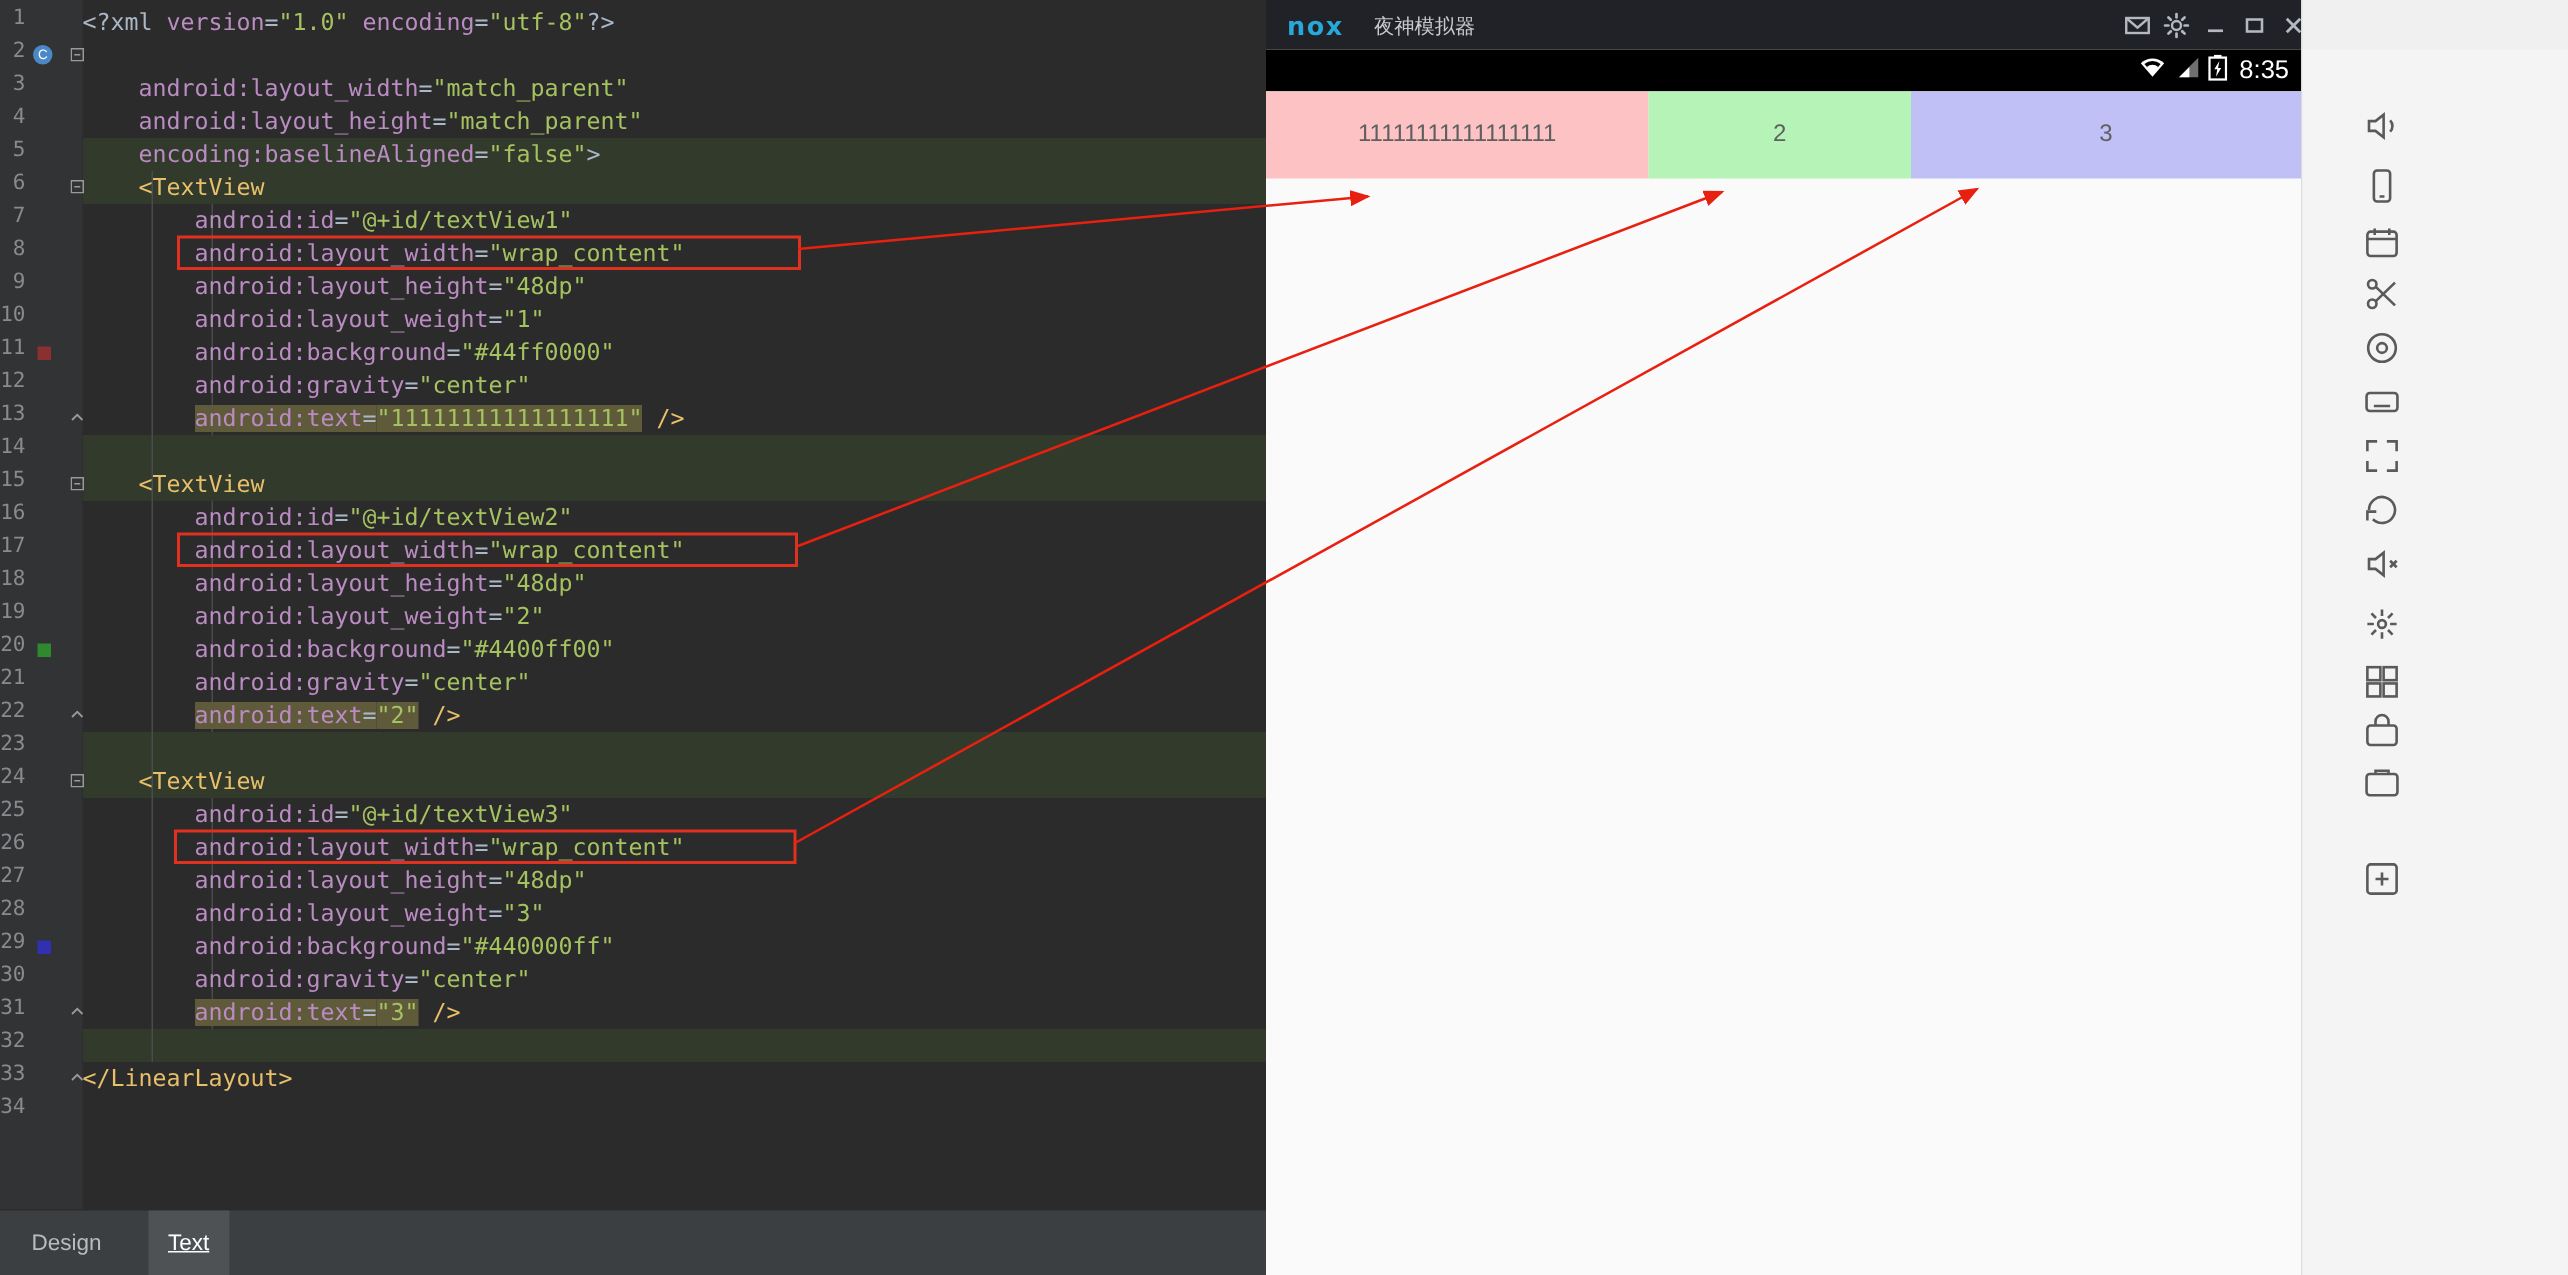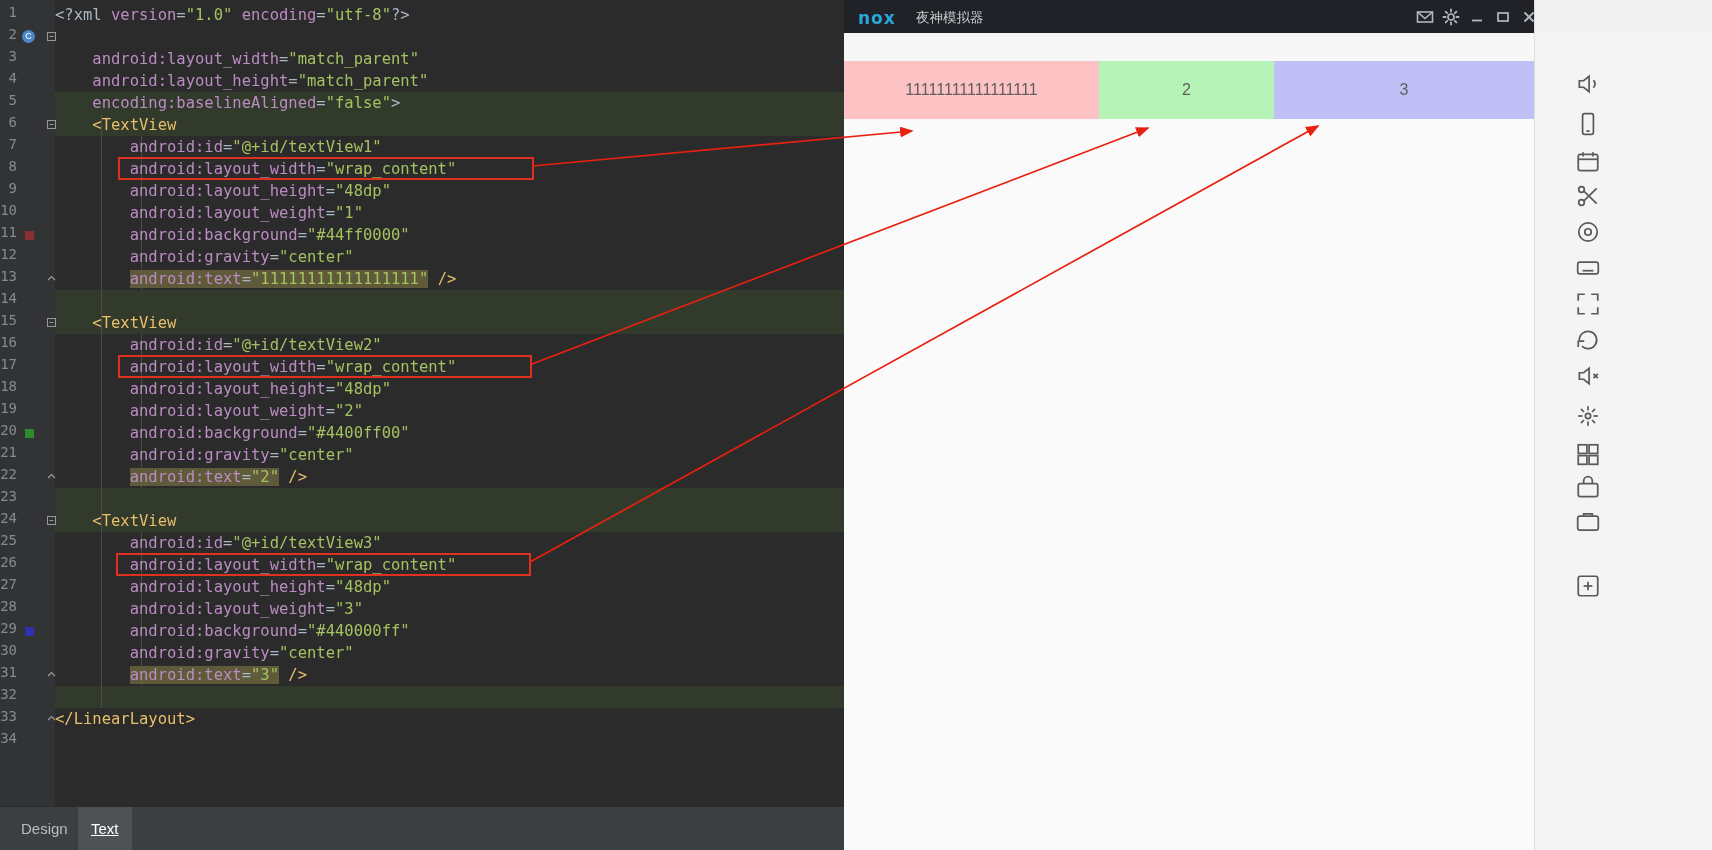--- a/index.html
+++ b/index.html
@@ -200,21 +200,21 @@
           </svg></div>
       </div>
     <div id="boxes">
         <div class="redbox" style="left: 118px; top: 157px; width: 416px; height: 23px;"></div>
         <div class="redbox" style="left: 118px; top: 355px; width: 414px; height: 23px;"></div>
         <div class="redbox" style="left: 116px; top: 553px; width: 415px; height: 23px;"></div>
       </div>
 
     <div id="tabbar">
         <div class="etab" style="left: 8px;">Design</div>
-        <div class="etab active" style="left: 78px; text-decoration: underline;">Text</div>
+        <div class="etab active" style="left: 99px; text-decoration: underline;">Text</div>
       </div>
   </div>
 
   <div id="nox">
 
     <div id="nox-title">
       <div id="nox-logo">nox</div>
       <div id="nox-name">夜神模拟器</div>
 
       <div class="winbtn" style="left:572px;">
@@ -249,20 +249,45 @@
           </svg>
       </div>
       <div class="winbtn" style="left:676px;">
         <svg width="18" height="18" viewBox="0 0 18 18">
             <line x1="4.5" y1="4.5" x2="13.5" y2="13.5" stroke="#b4b8c0" stroke-width="1.9"></line>
             <line x1="13.5" y1="4.5" x2="4.5" y2="13.5" stroke="#b4b8c0" stroke-width="1.9"></line>
           </svg>
       </div>
     </div>
 
+    <div id="statusbar">
+      <div id="sb-right">
+        <span>
+          <svg width="20" height="16" viewBox="0 0 20 16">
+              <path d="M10 14.2 L2.2 5.2 A11 11 0 0 1 17.8 5.2 Z" fill="#ffffff"></path>
+              <path d="M10 12 L4.6 5.6 A8.4 8.4 0 0 1 15.4 5.6 Z" fill="#000"></path>
+              <path d="M10 13.8 L6.2 7.6 A6 6 0 0 1 13.8 7.6 Z" fill="#ffffff"></path>
+            </svg>
+        </span>
+        <span>
+          <svg width="17" height="16" viewBox="0 0 17 16">
+              <path d="M15.5 1.5 L15.5 14.5 L2.5 14.5 Z" fill="#6f6f6f"></path>
+              <path d="M9.6 7.6 L9.6 14.5 L2.8 14.5 Z" fill="#ffffff"></path>
+            </svg>
+        </span>
+        <span>
+          <svg width="13" height="18" viewBox="0 0 13 18">
+              <rect x="4" y="0.6" width="5" height="1.8" fill="#ffffff"></rect>
+              <rect x="1" y="2.4" width="11" height="14.6" fill="none" stroke="#ffffff" stroke-width="1.5"></rect>
+              <path d="M7.6 4.6 L4.2 10.2 L6.2 10.2 L5.3 15.2 L8.8 9.3 L6.7 9.3 Z" fill="#ffffff"></path>
+            </svg>
+        </span>
+        <span id="sb-clock">8:35</span>
+      </div>
+    </div>
 
     <div id="screen">
       <div id="tv-row">
           <div class="tv" style="background: rgb(252, 194, 196); width: 255px;">
             <span>11111111111111111</span>
           </div>
           <div class="tv" style="background: rgb(182, 243, 182); width: 175px;">
             <span>2</span>
           </div>
           <div class="tv" style="background: rgb(192, 192, 247); width: 260px;">

